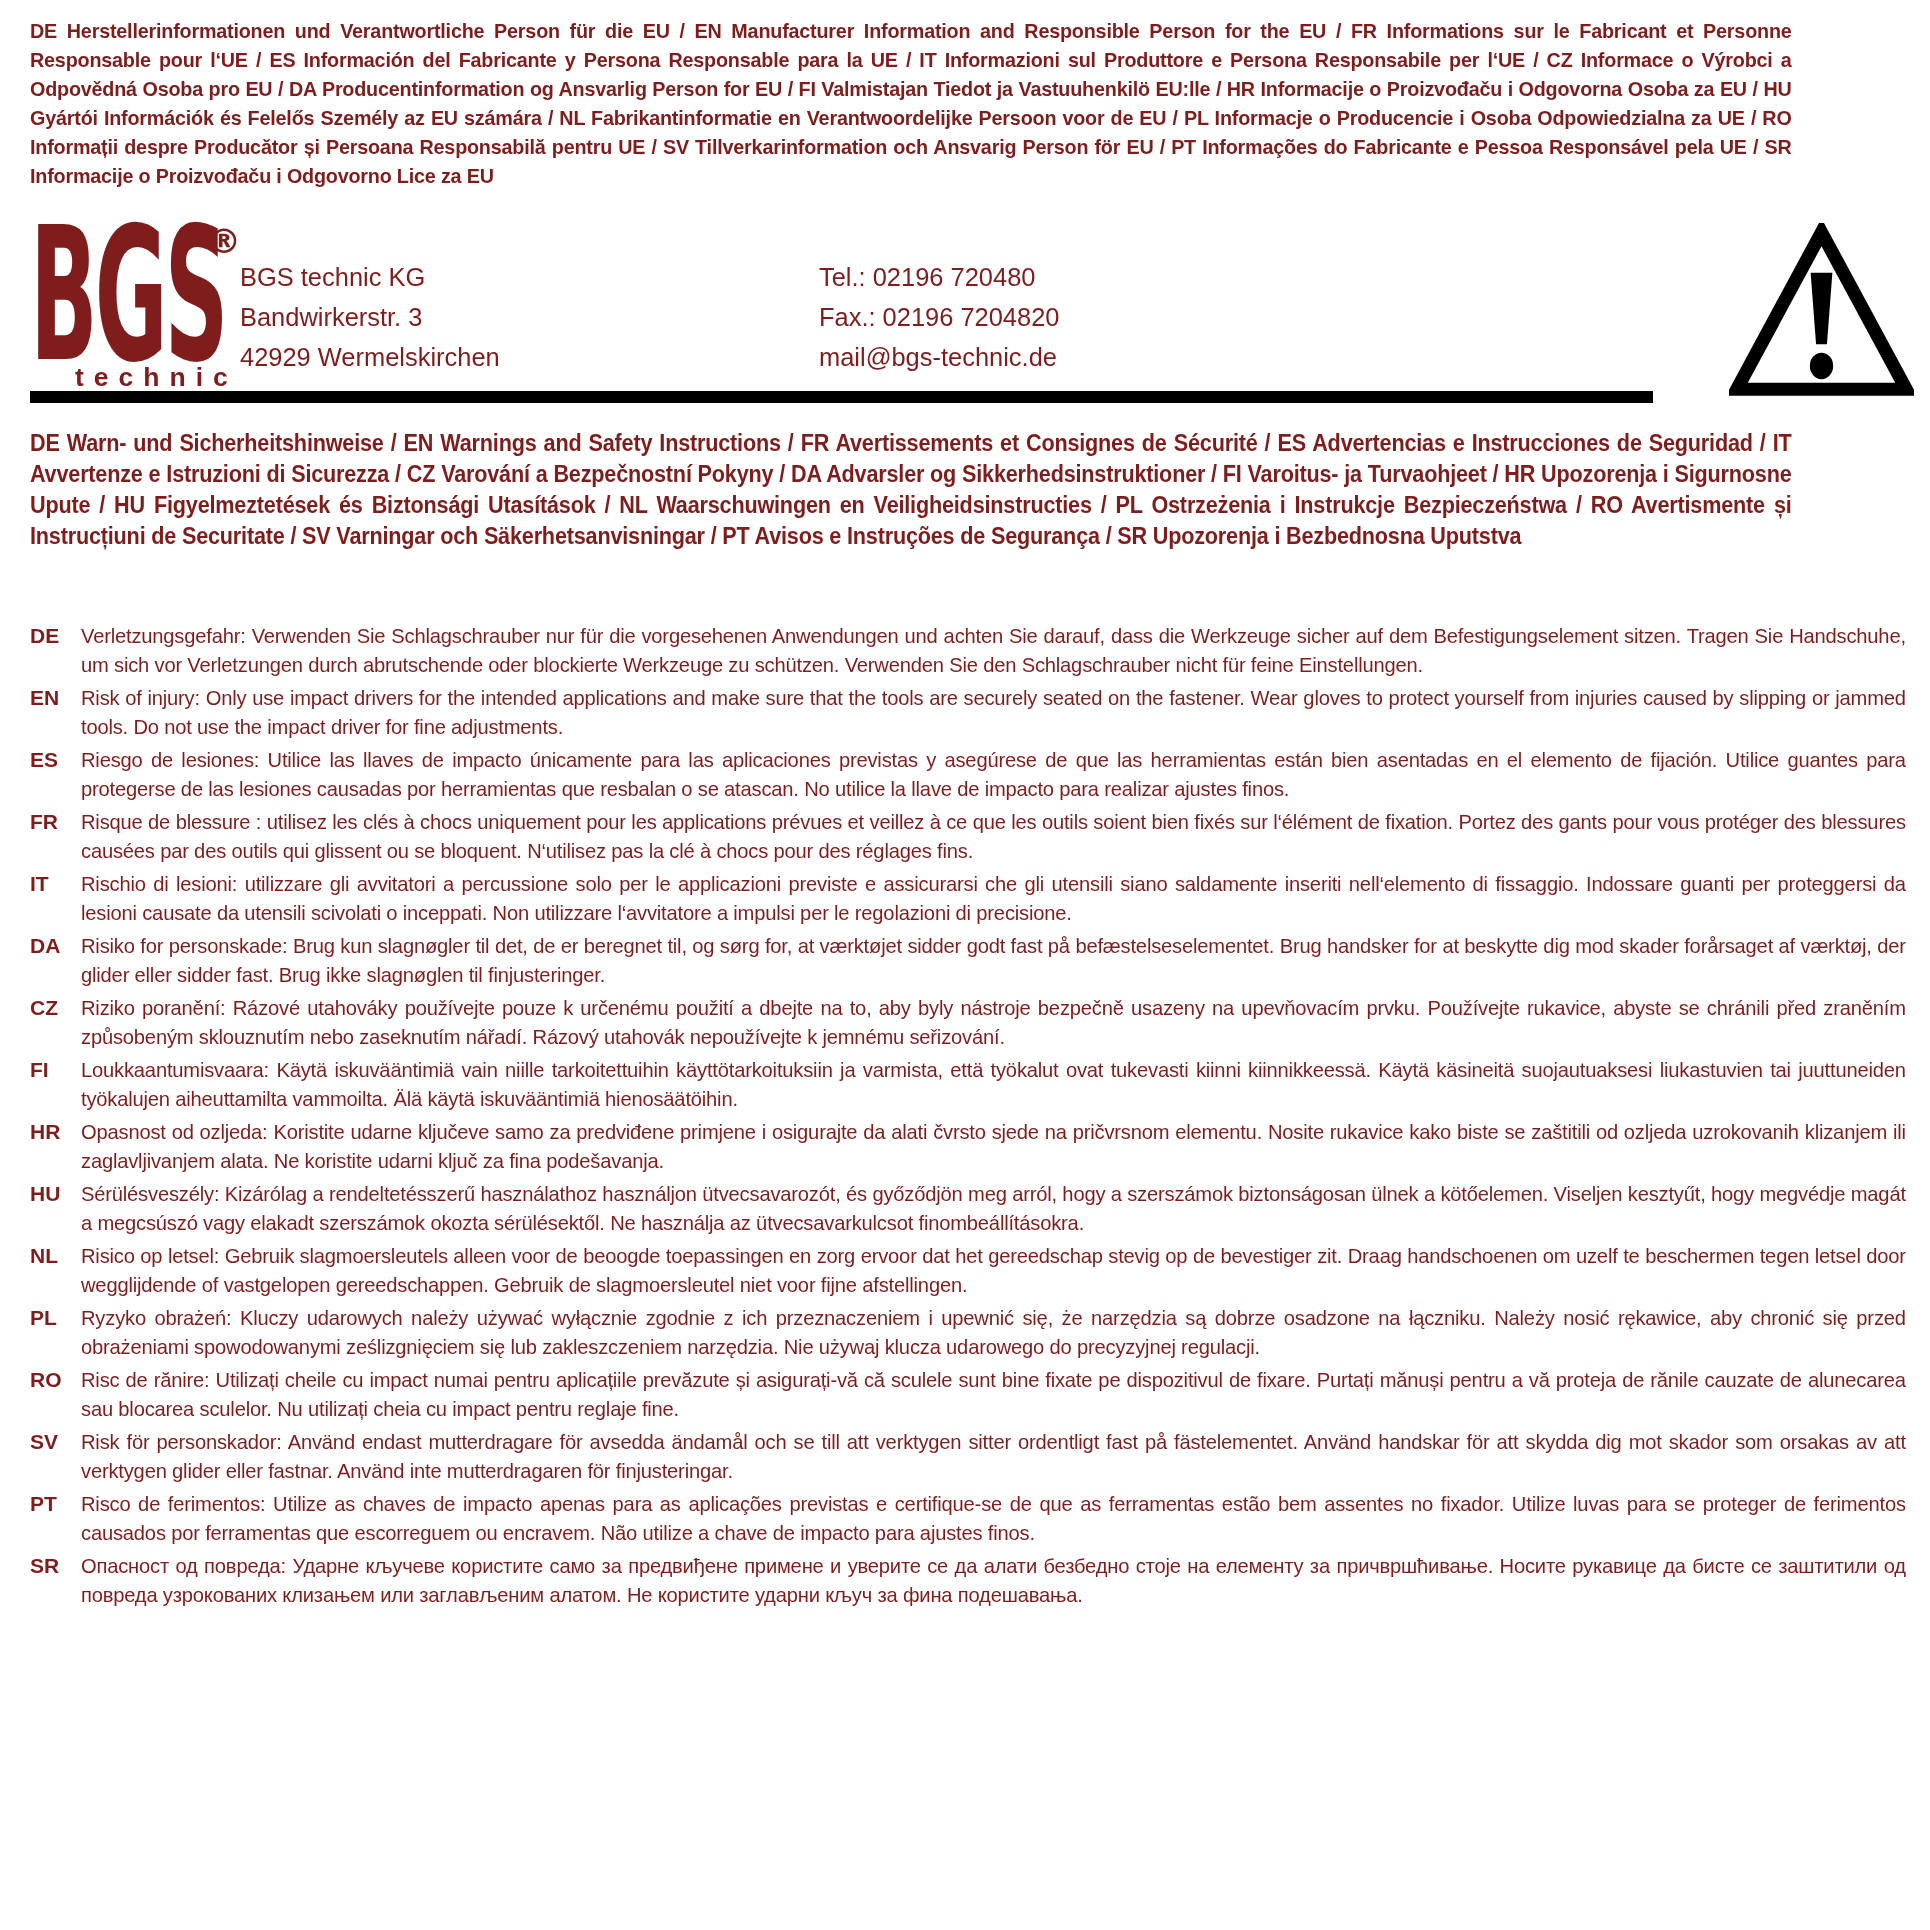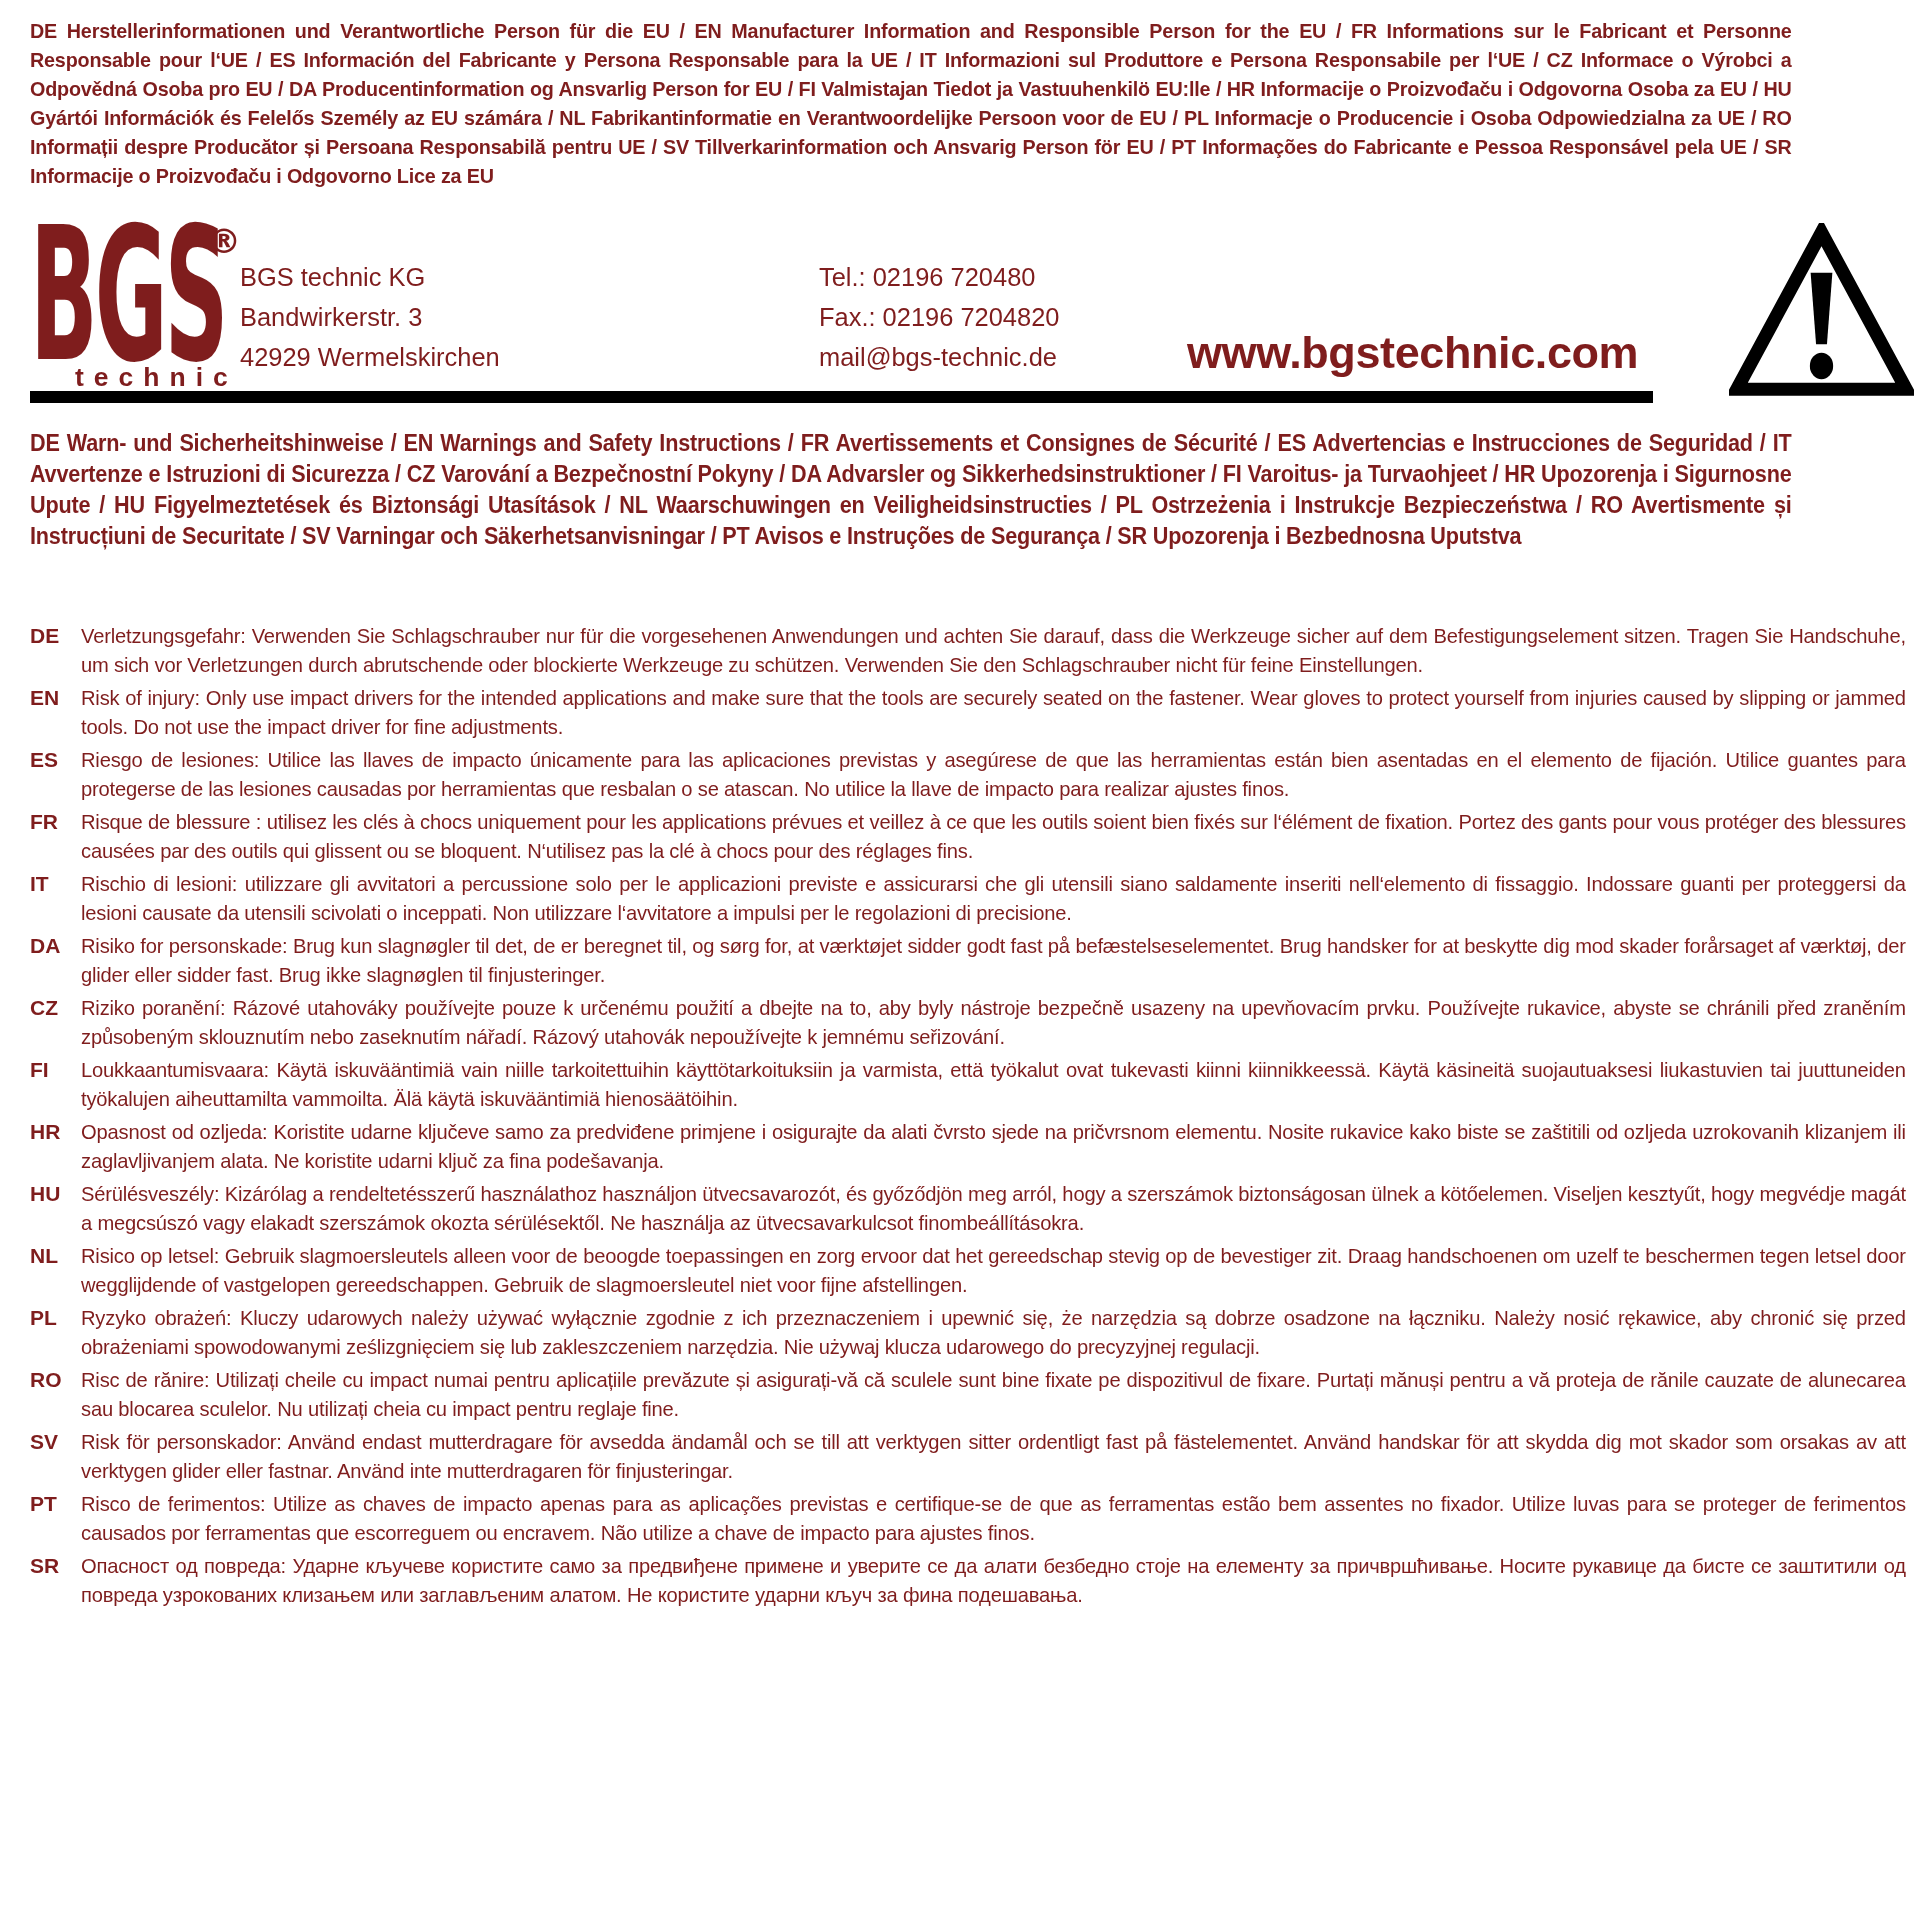--- a/index.html
+++ b/index.html
@@ -82,21 +82,20 @@
       <div>Bandwirkerstr. 3</div>
       <div>42929 Wermelskirchen</div>
     </div>
 
     <div class="contact cond2">
       <div>Tel.: 02196 720480</div>
       <div>Fax.: 02196 7204820</div>
       <div>mail@bgs-technic.de</div>
     </div>
 
-    <div class="website">www.bgstechnic.com</div>
 
     <div class="triangle-wrap">
       <svg width="185" height="174" viewBox="0 0 238 224">
         <polygon points="119,12 228,214 10,214" fill="#ffffff" stroke="#000000" stroke-width="17" stroke-linejoin="miter"></polygon>
         <path d="M105,64 L133,64 L126,156 L112,156 Z" fill="#000000"></path>
         <ellipse cx="119" cy="184" rx="15" ry="17" fill="#000000"></ellipse>
       </svg>
     </div>
   </div>
 

